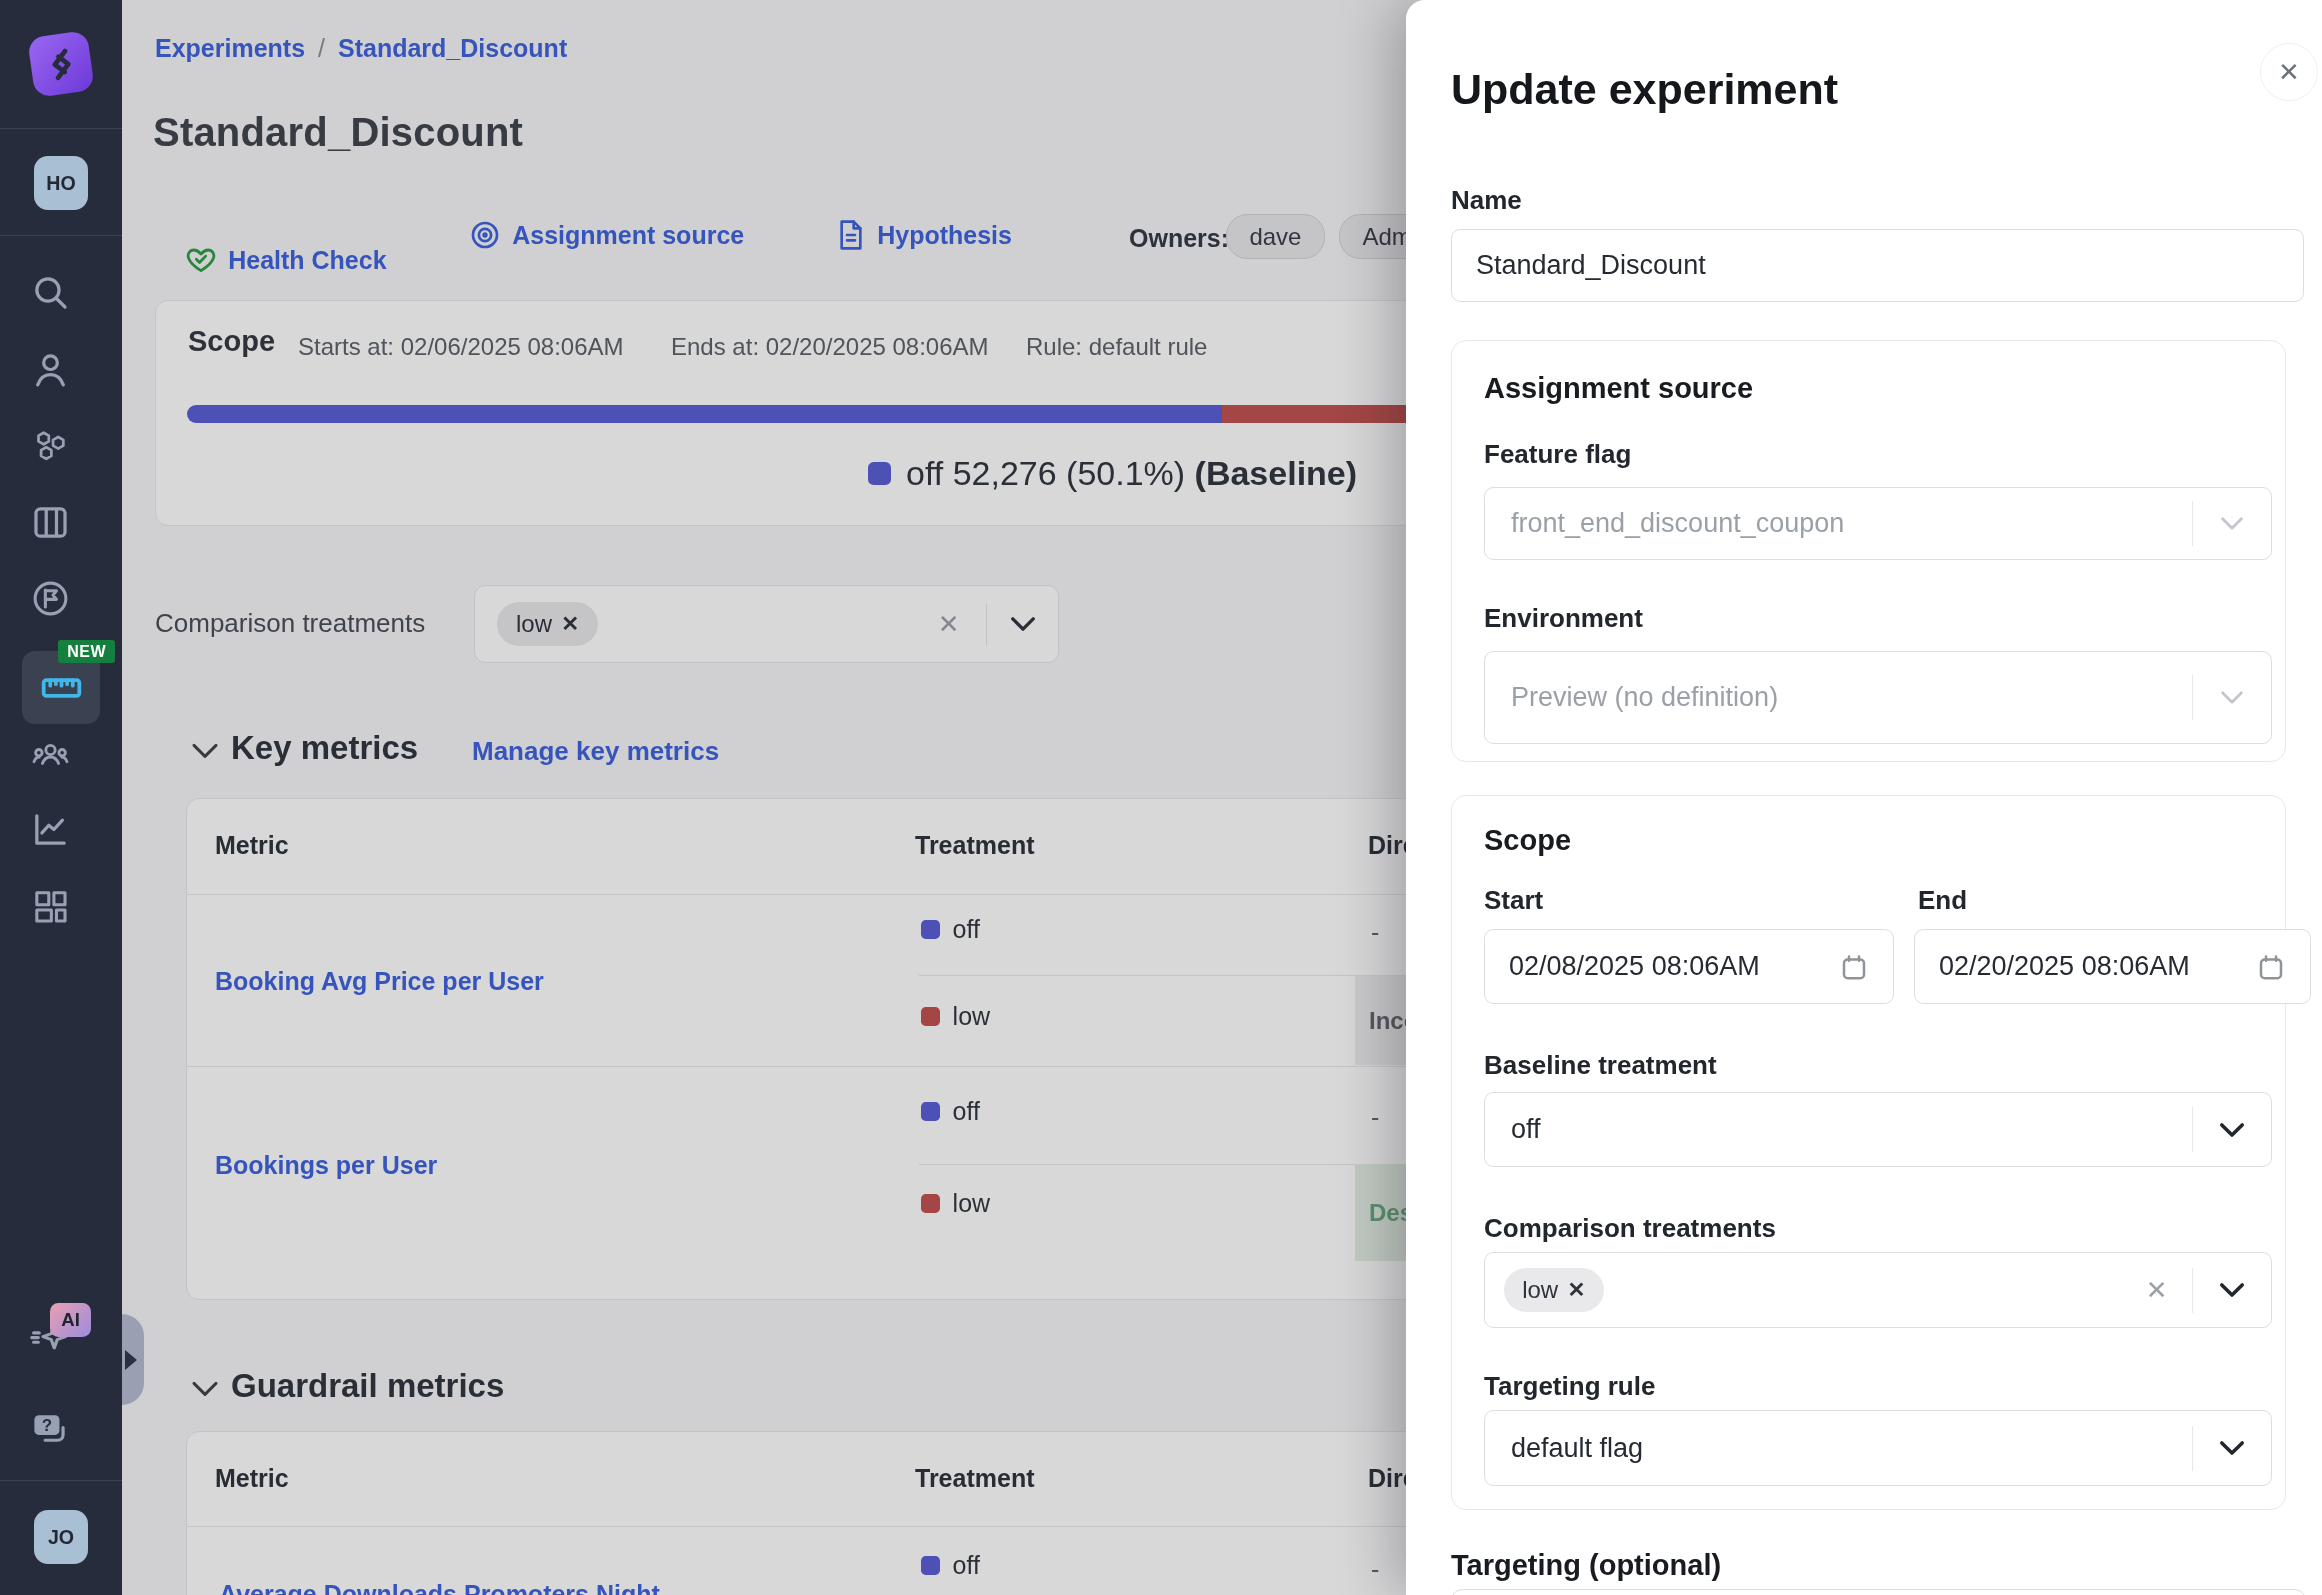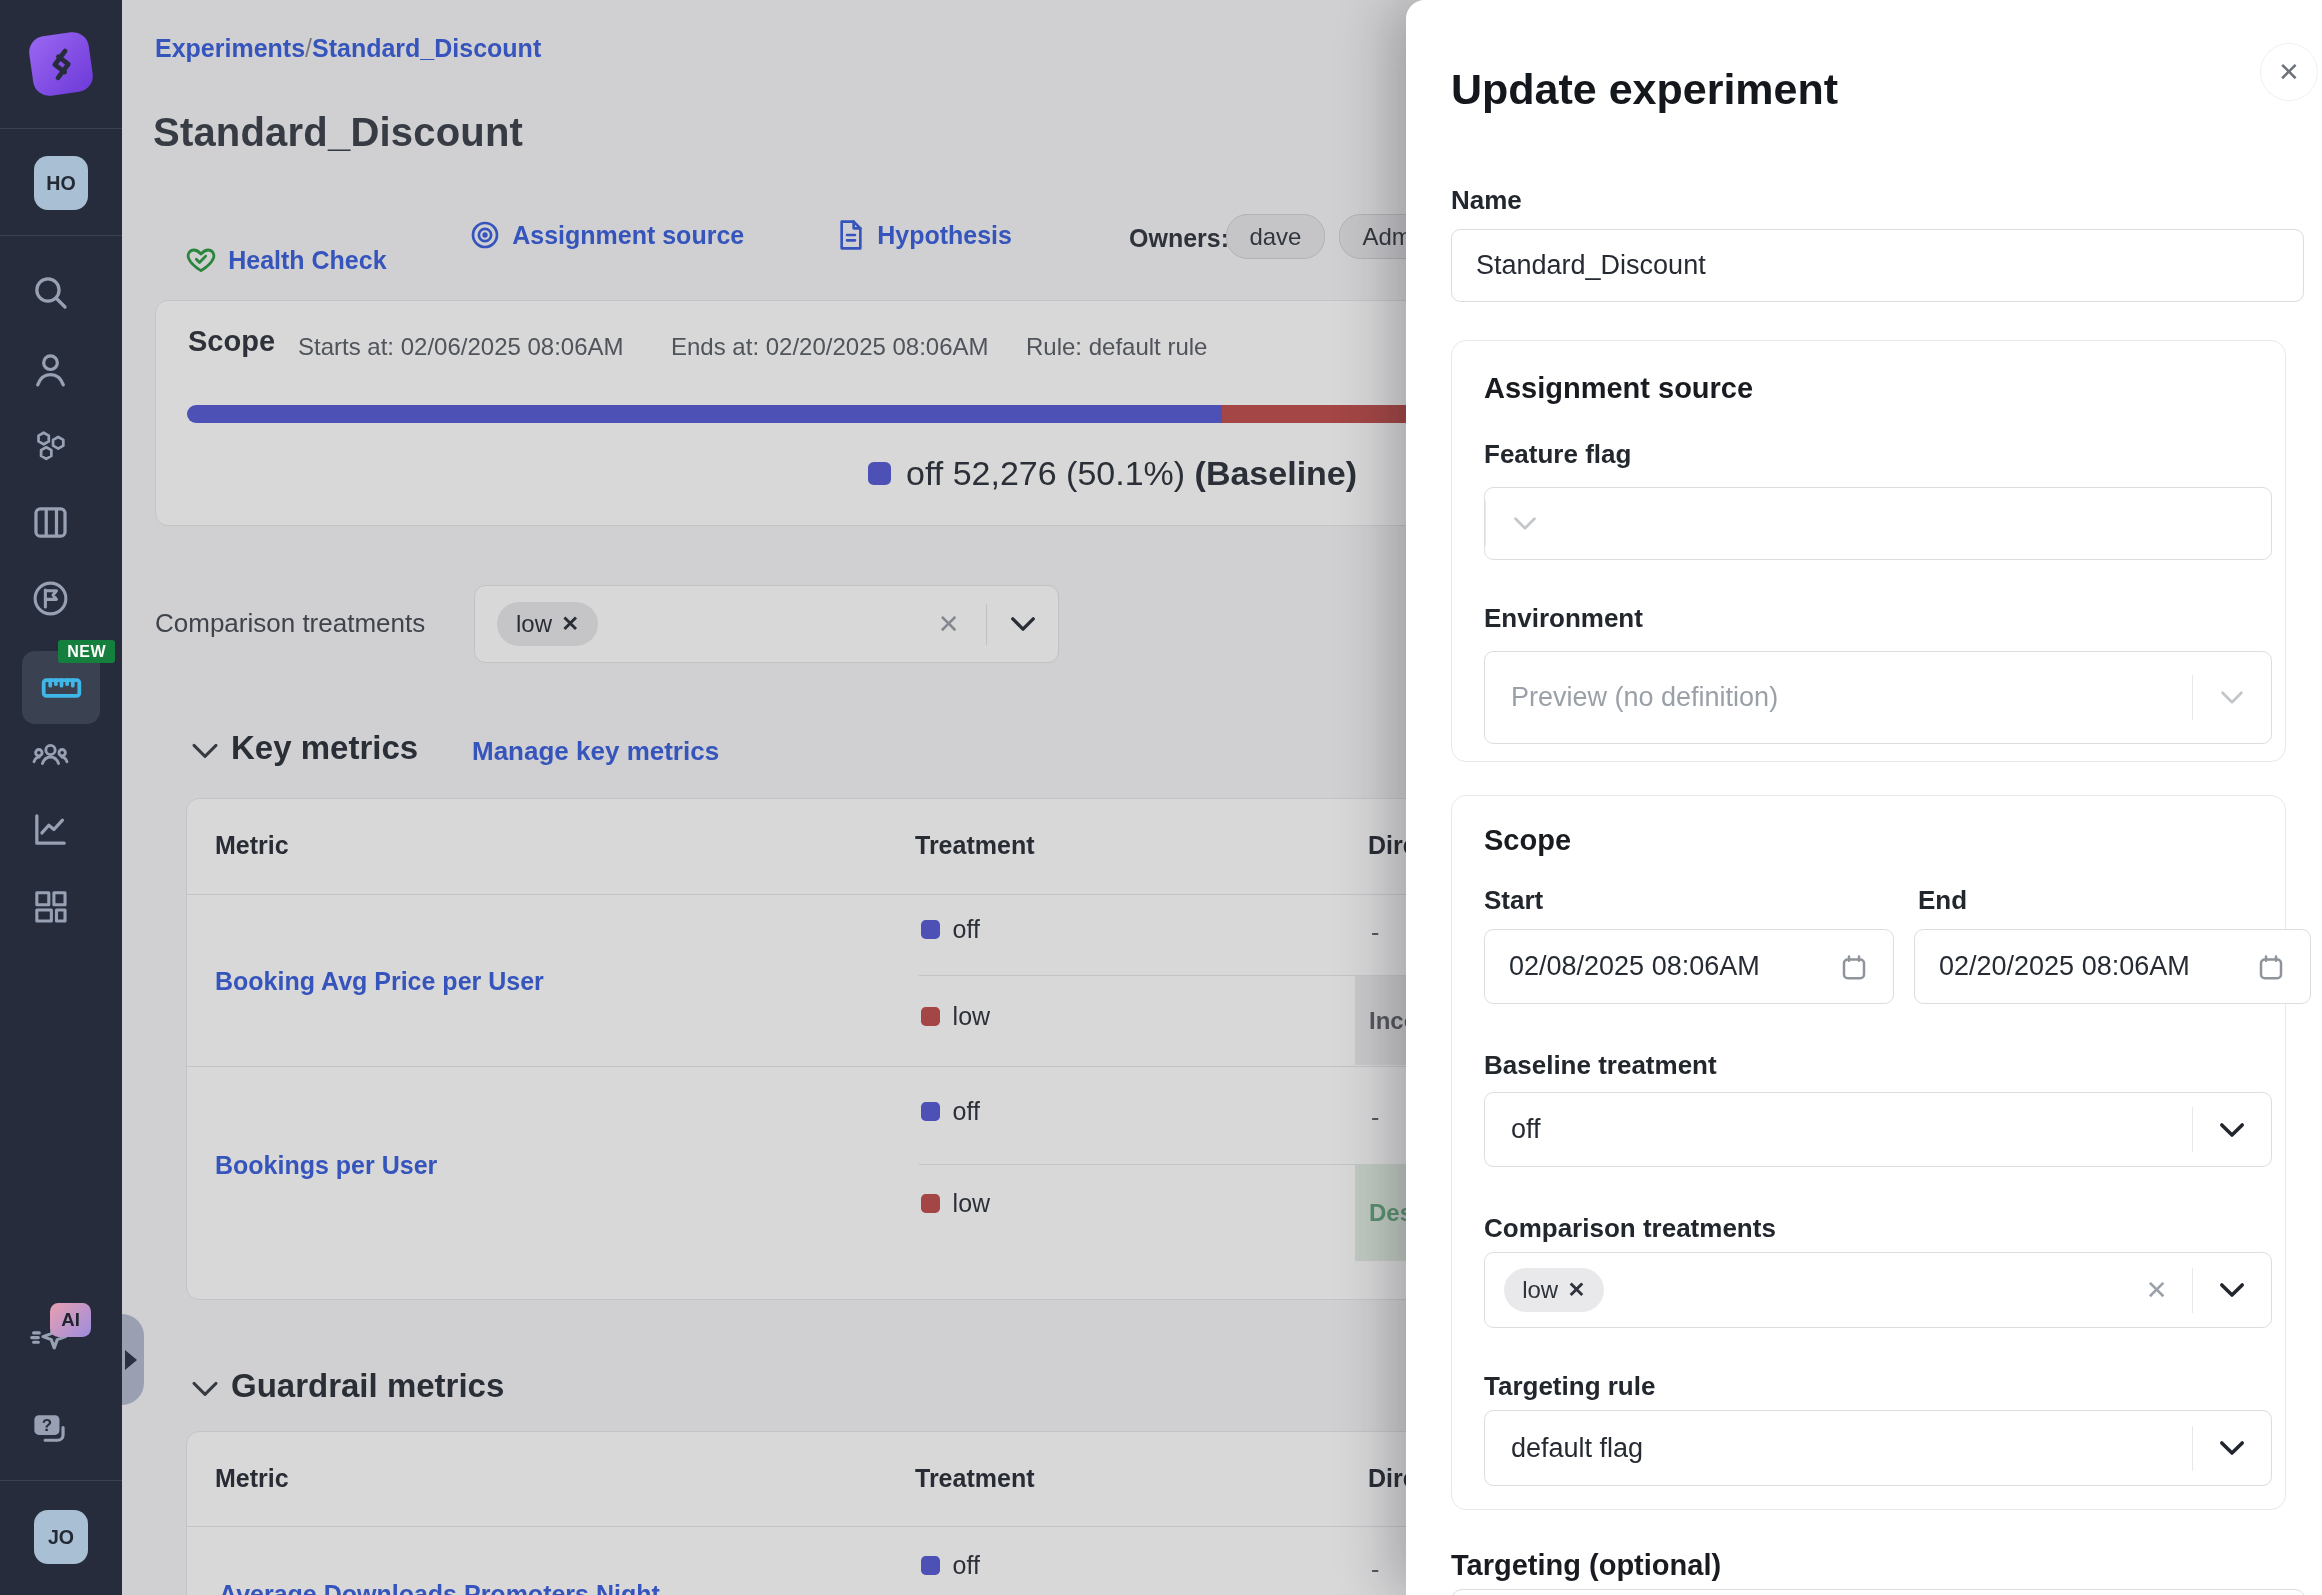--- a/index.html
+++ b/index.html
@@ -81,21 +81,21 @@
   .cal{color:#8f949b;}
   .d-card{position:absolute;background:#fff;border:1.4px solid #e7e8ea;border-radius:15px;}
   .d-textarea{position:absolute;border:1.4px solid #dcdde0;border-radius:11.2px;background:#fff;}
   svg{display:block;}
 </style>
 </head>
 <body>
 
 <div class="main">
 
-  <div class="abs" style="left:33px;top:34px;display:flex;">
+  <div class="abs" style="left:33px;top:34px;display:flex;gap:13px;">
     <span class="crumb">Experiments</span>
     <span class="crumb-sep">/</span>
     <span class="crumb">Standard_Discount</span>
   </div>
 
   <div class="abs page-title" style="left:31px;top:110px;">Standard_Discount</div>
 
   <div class="abs" style="left:63px;top:219px;margin-top:25px;">
     <span class="hlink">
       <span style="color:#2f9e44;">
@@ -361,20 +361,21 @@
 
   <div class="abs d-label" style="left:45px;top:185px;">Name</div>
   <div class="d-input" style="left:45px;top:229px;width:853px;height:73px;">
     <span>Standard_Discount</span>
   </div>
 
   <div class="d-card" style="left:45px;top:340px;width:833px;height:420px;">
     <div class="abs d-head" style="left:32px;top:31px;">Assignment source</div>
     <div class="abs d-label" style="left:32px;top:98px;">Feature flag</div>
     <div class="dsel disabled" style="left:32px;top:146px;width:788px;height:73px;">
+      <span class="val">front_end_discount_coupon</span>
       <span class="vdiv2"></span>
       <span class="chevbox">
         <svg width="24" height="15" viewBox="0 0 28 17" fill="none" stroke="currentColor" stroke-width="3.2" stroke-linecap="round" stroke-linejoin="round">
             <polyline points="3,3 14,14 25,3"></polyline>
           </svg>
       </span>
     </div>
     <div class="abs d-label" style="left:32px;top:262px;">Environment</div>
     <div class="dsel disabled" style="left:32px;top:310px;width:788px;height:93px;">
       <span class="val">Preview (no definition)</span>

